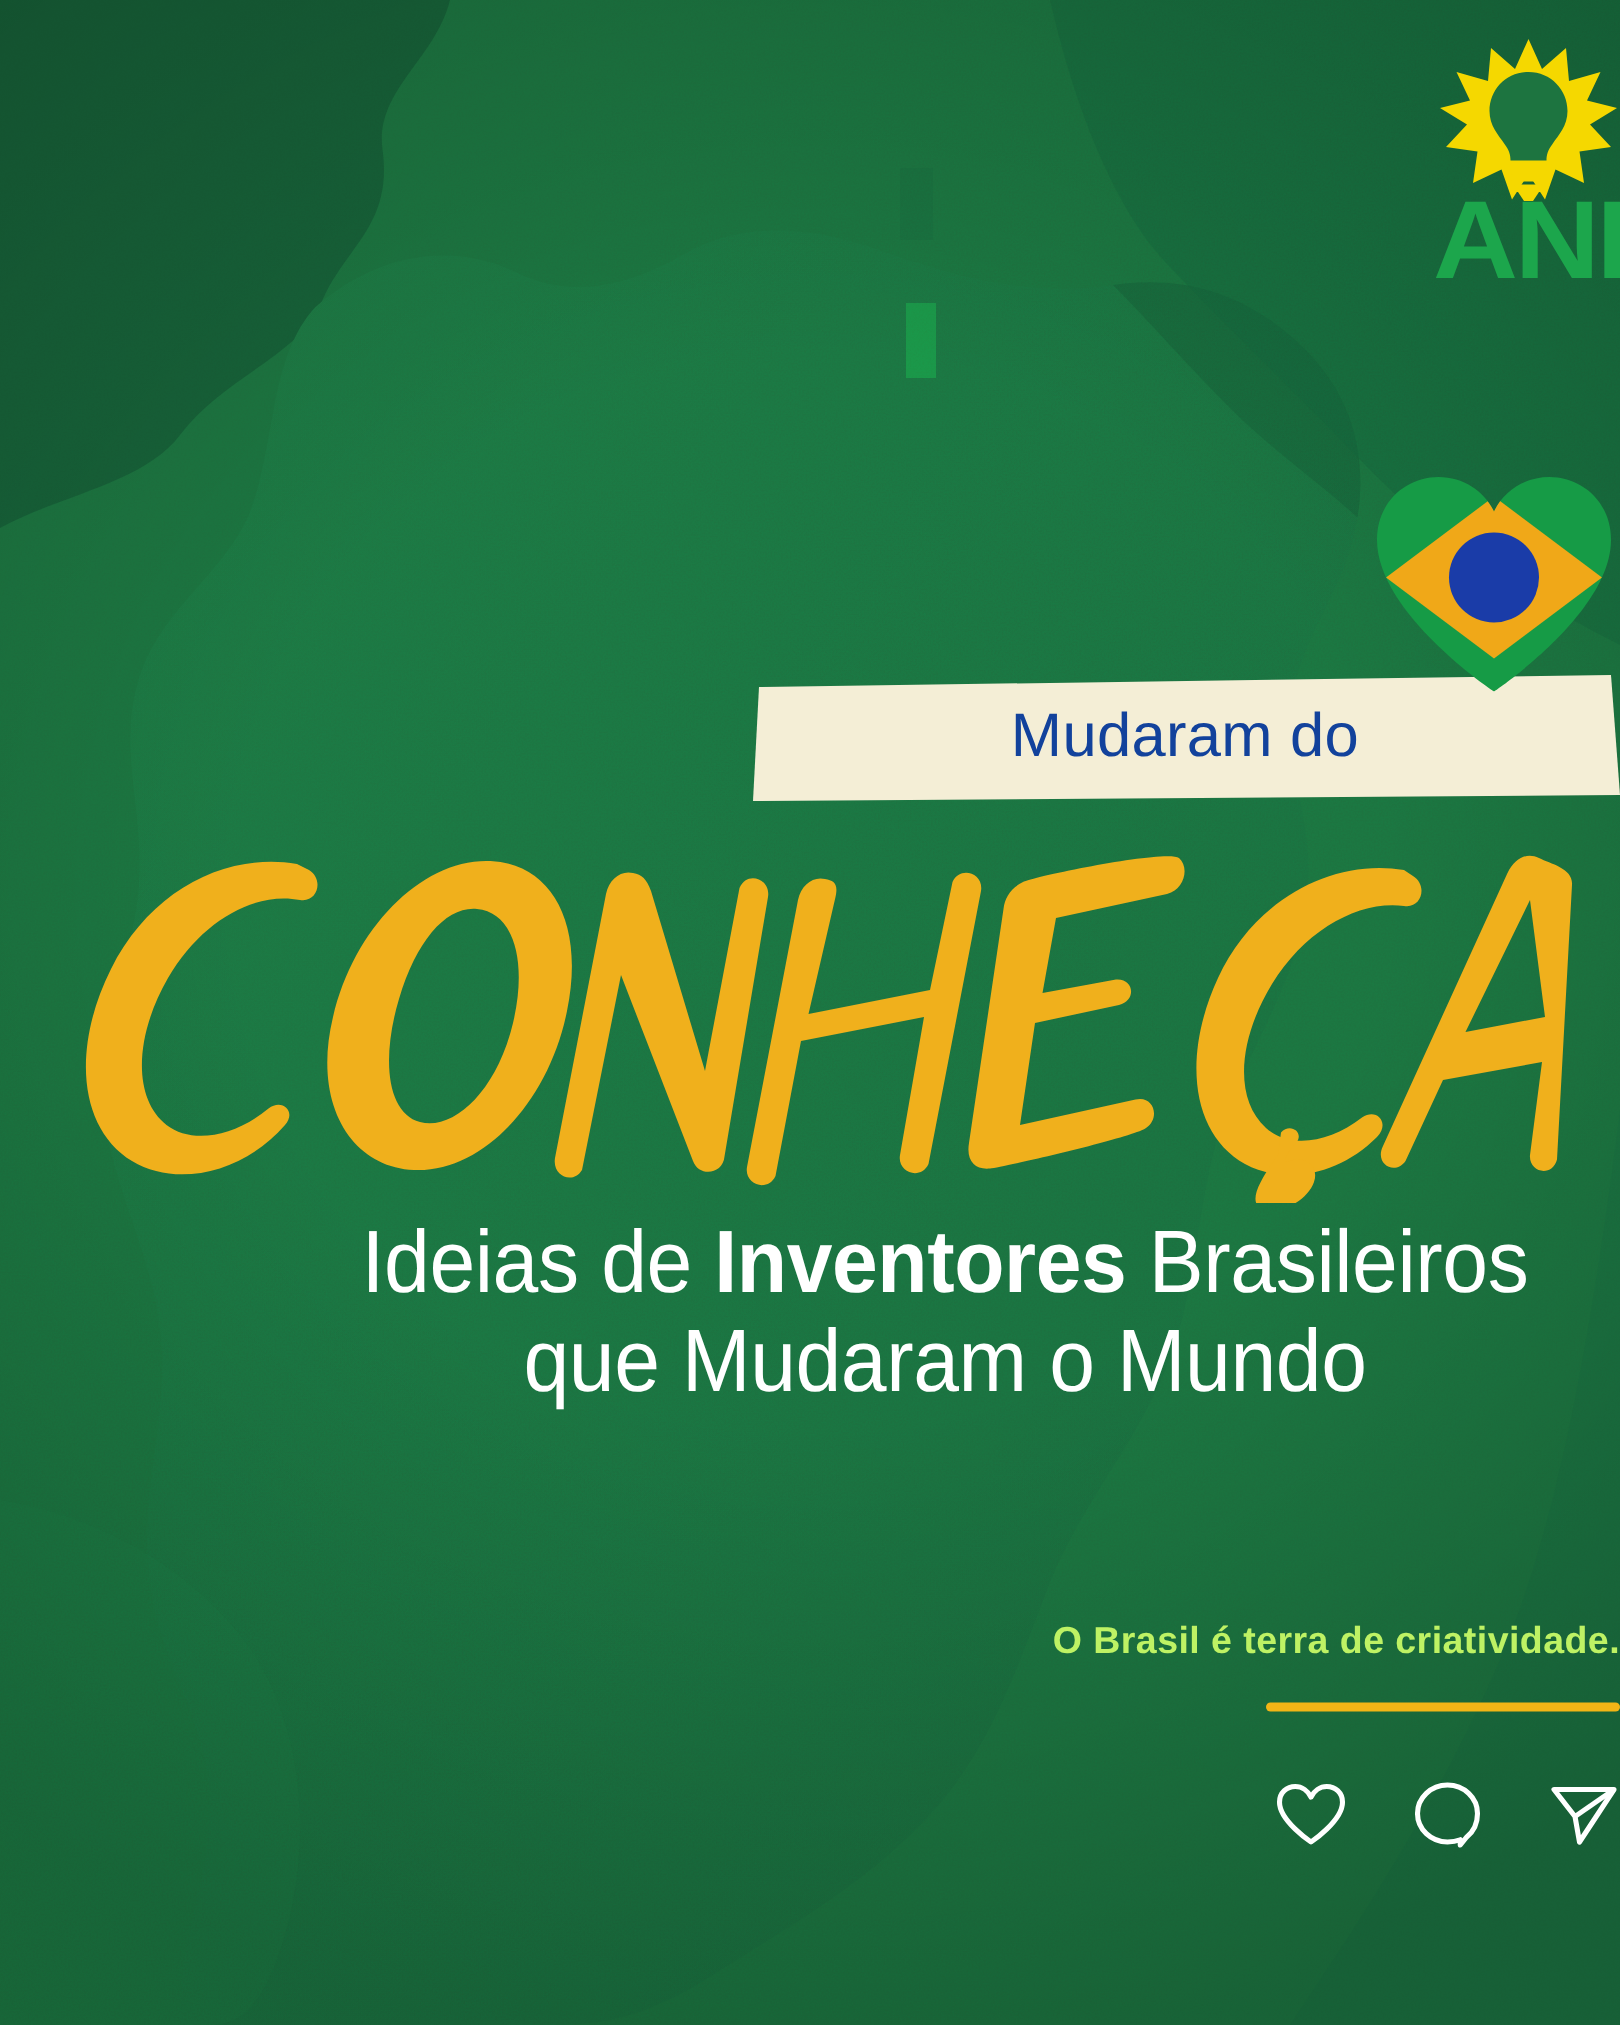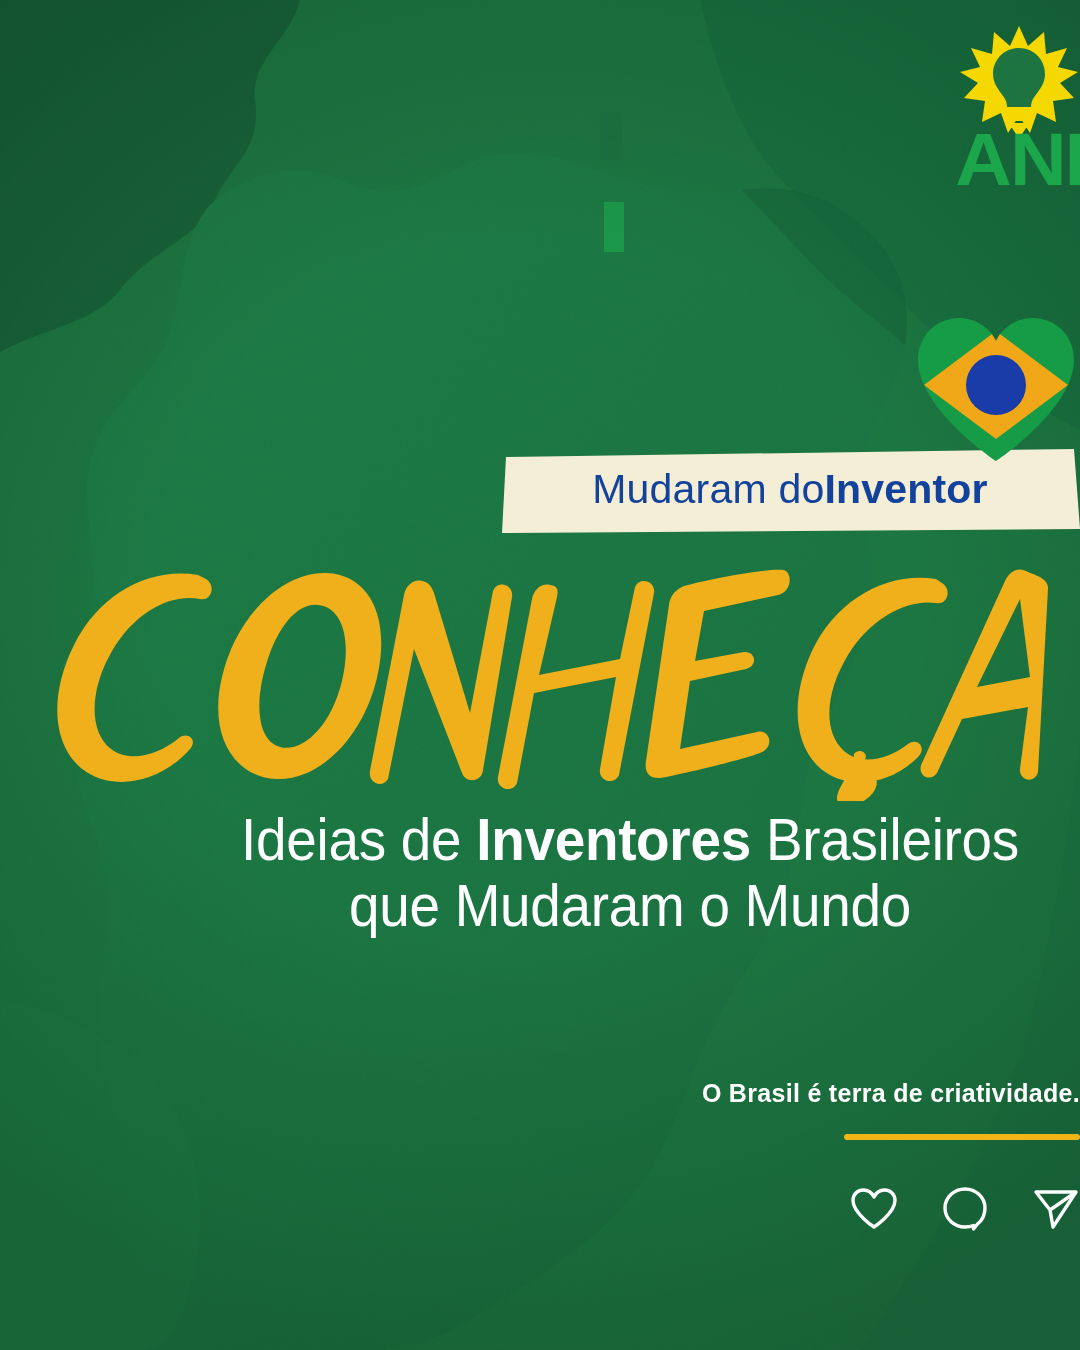--- a/index.html
+++ b/index.html
@@ -100,21 +100,21 @@
     line-height:1.12;
     font-weight:normal;
     transform:scaleX(.93);
     letter-spacing:-.3px;
   }
   .subtitle b{font-weight:bold;}
 
   
   .tagline{
     margin-top:140px;
-    color:#ffffff;
+    color:#bef264;
     font-size:25px;
     font-weight:bold;
     letter-spacing:.3px;
   }
   .divider{
     margin-top:26px;
     width:236px;height:6px;border-radius:3px;
     background:#f2b516;
   }
 
@@ -283,21 +283,20 @@
         </g>
       </svg>
     </div>
 
     <div class="banner-wrap">
       <svg class="banner-shape" viewBox="0 0 580 88" preserveAspectRatio="none">
         <path d="M6,10 L574,2 L580,82 L2,86 Z" fill="#f4eed6"></path>
       </svg>
       <div class="banner-text">
         <span>Mudaram do </span>
-          <b>Inventor</b>
       </div>
     </div>
 
     <div class="headline">
       <svg width="1020" height="260" viewBox="0 0 1020 260">
         <title>CONHEÇA</title>
         <g fill="#f0b01c">
 
           <path d="M168 34 C120 26 70 52 44 104 C18 156 22 210 58 232
                    C88 250 132 240 160 208 C168 199 158 190 149 197

